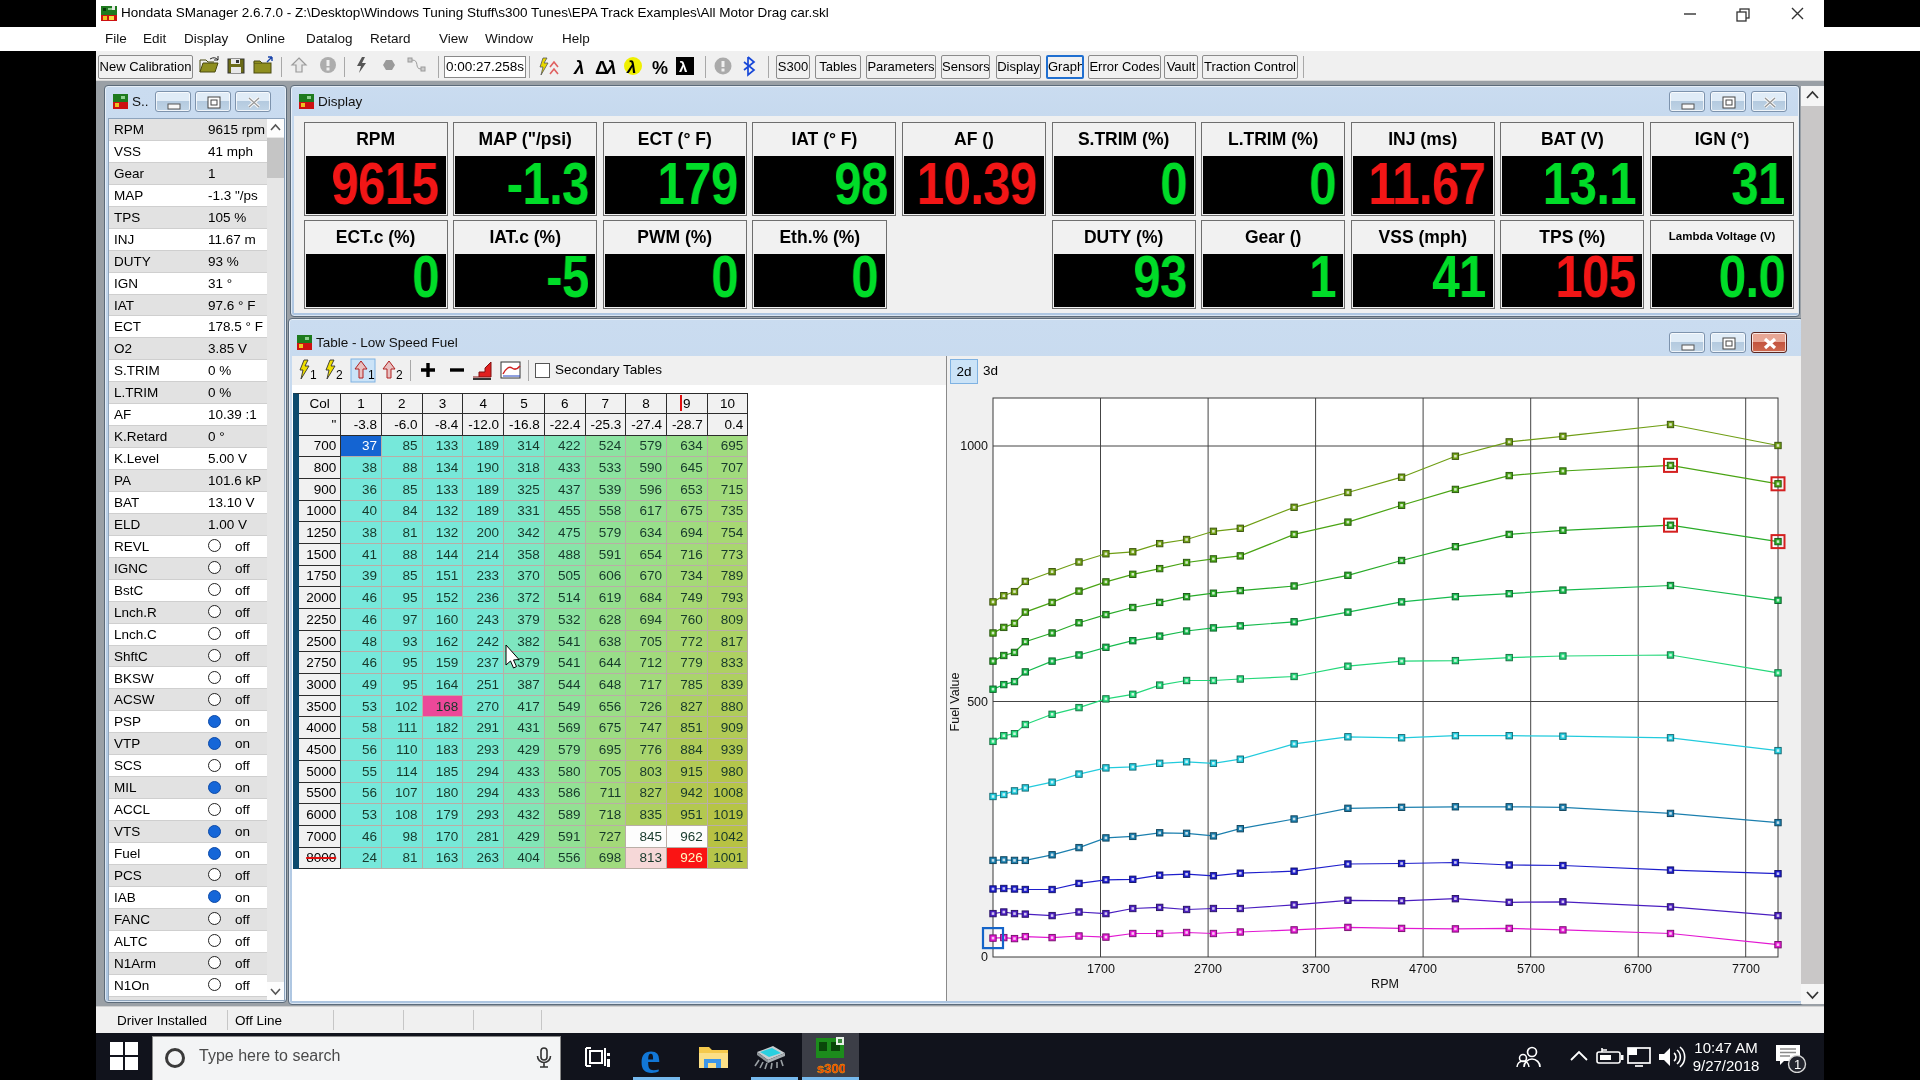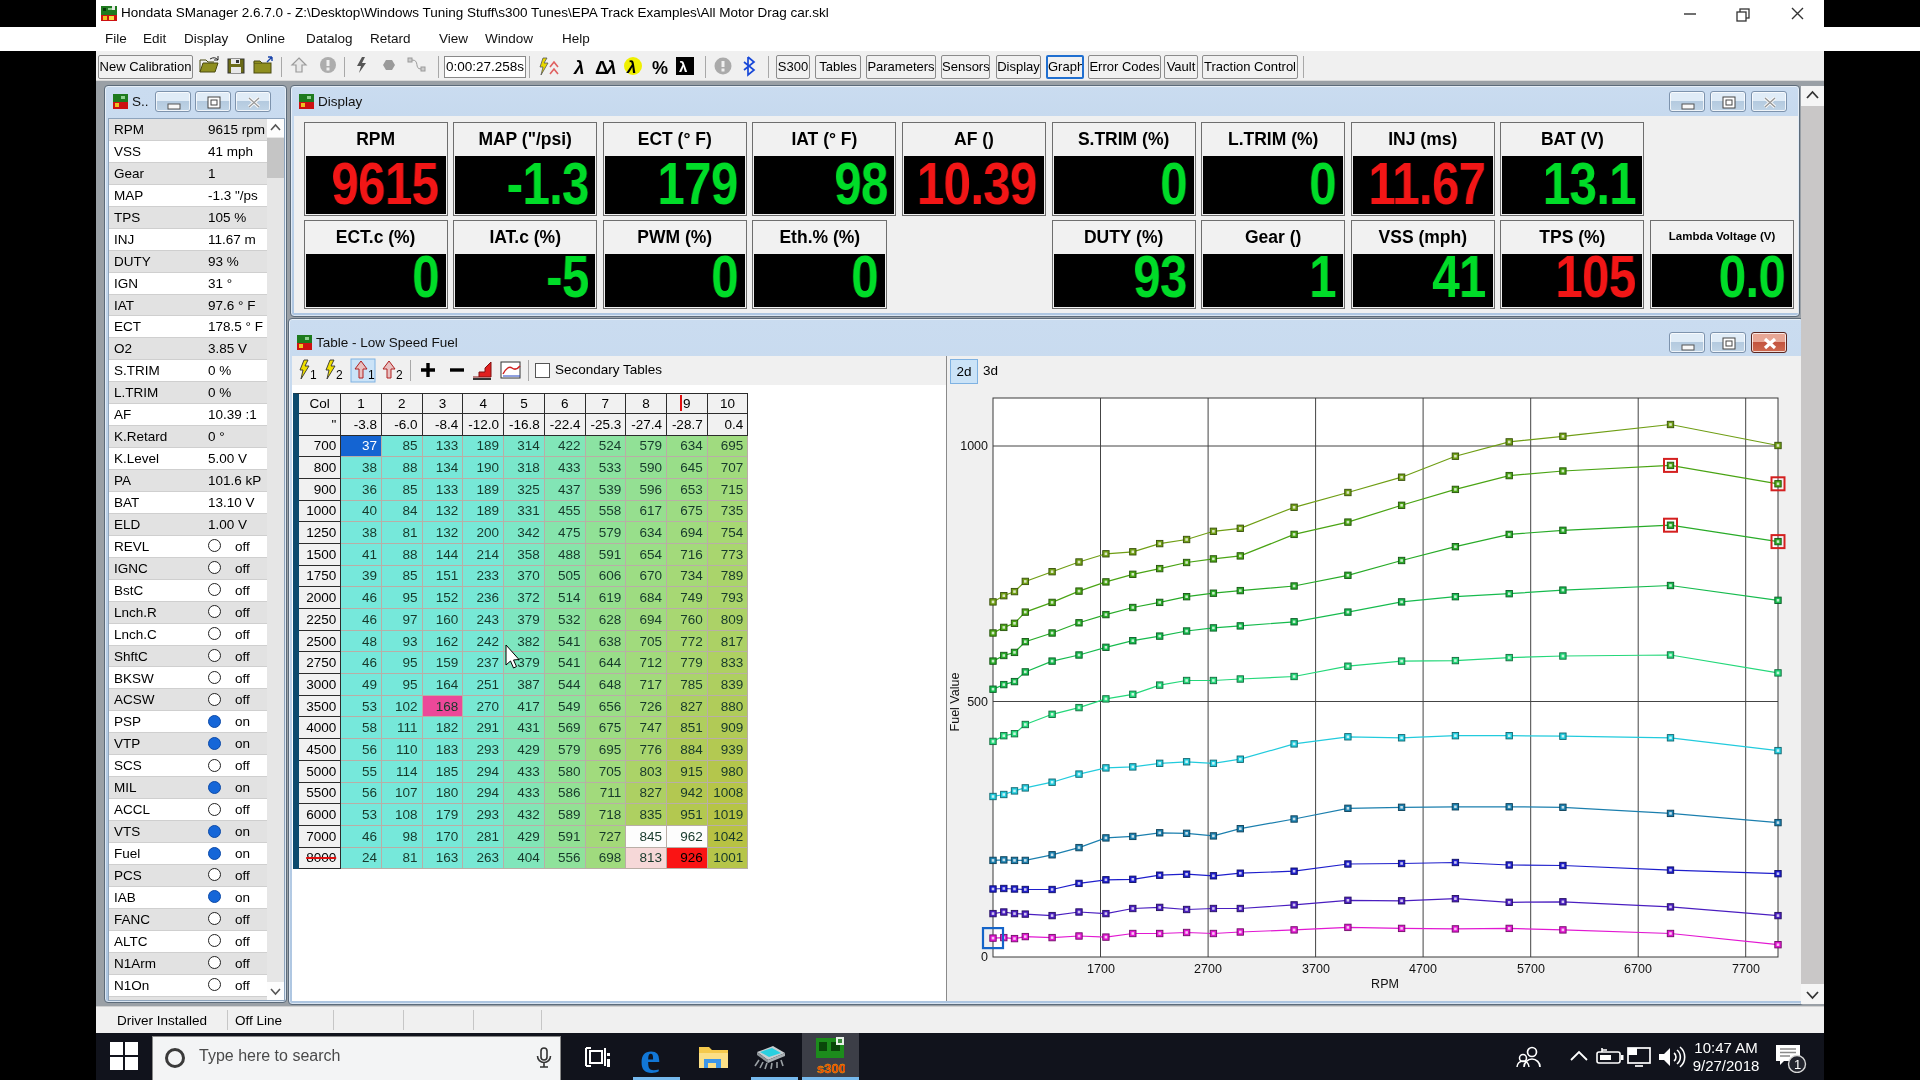--- a/index.html
+++ b/index.html
@@ -440,20 +440,26 @@
 <div class="lcdcell" style="left:1056.7px;top:6px;width:144.2px;height:94px">
         <div class="lcdlab" style="height:33px">INJ (ms)</div>
         <div class="lcd" style="top:33px">
           <span class="lcdv" style="color:#f21616">11.67</span>
         </div>
       </div>
 <div class="lcdcell" style="left:1206.3px;top:6px;width:144.2px;height:94px">
         <div class="lcdlab" style="height:33px">BAT (V)</div>
         <div class="lcd" style="top:33px">
           <span class="lcdv" style="color:#00dc28">13.1</span>
+        </div>
+      </div>
+<div class="lcdcell" style="left:1355.9px;top:6px;width:144.2px;height:94px">
+        <div class="lcdlab" style="height:33px">IGN (°)</div>
+        <div class="lcd" style="top:33px">
+          <span class="lcdv" style="color:#00dc28">31</span>
         </div>
       </div>
 <div class="lcdcell" style="left:9.5px;top:104px;width:144.2px;height:89px">
         <div class="lcdlab" style="height:33px">ECT.c (%)</div>
         <div class="lcd" style="top:33px">
           <span class="lcdv" style="color:#00dc28">0</span>
         </div>
       </div>
 <div class="lcdcell" style="left:159.1px;top:104px;width:144.2px;height:89px">
         <div class="lcdlab" style="height:33px">IAT.c (%)</div>
@@ -804,21 +810,21 @@
           <span style="text-decoration:line-through;text-decoration-color:#e01010;text-decoration-thickness:2px">8000</span>
         </div>
 <div class="gc" style="background:rgb(118,232,219)">24</div>
 <div class="gc" style="background:rgb(118,232,218)">81</div>
 <div class="gc" style="background:rgb(119,232,216)">163</div>
 <div class="gc" style="background:rgb(120,232,212)">263</div>
 <div class="gc" style="background:rgb(128,230,187)">404</div>
 <div class="gc" style="background:rgb(143,226,155)">556</div>
 <div class="gc" style="background:rgb(160,219,126)">698</div>
 <div class="gc" style="background:#f6d8d8">813</div>
-<div class="gc" style="background:#fa1414;color:#000000">926</div>
+<div class="gc" style="background:#fa1414;color:#fef9c3">926</div>
 <div class="gc" style="background:rgb(182,197,73)">1001</div>
 </div>
 <svg class="abs" style="left:213px;top:288px" width="18" height="28">
         <path d="M1 1 L1 21 L5.5 17 L8.5 24 L11.5 22.5 L8.5 16 L14 15.5 Z" fill="#fff" stroke="#000"></path>
       </svg>
 <div class="abs" style="left:654px;top:0;width:856px;height:645px;background:#f0f0f0;border-left:1px solid #8a8a8a">
 <div class="abs" style="left:3px;top:3px;width:28px;height:25px;background:#cbe3f7;border:1px solid #7fb2e2;font-size:13.5px;text-align:center;line-height:24px">2d</div>
 <span class="abs" style="left:36px;top:7px;font-size:13.5px">3d</span>
 <svg class="abs" style="left:0;top:0" width="856" height="645" font-family="Liberation Sans" font-size="12.5px" fill="#111">
           <rect x="46.0" y="42.0" width="785.0" height="559.0" fill="#fff" stroke="none"></rect>

